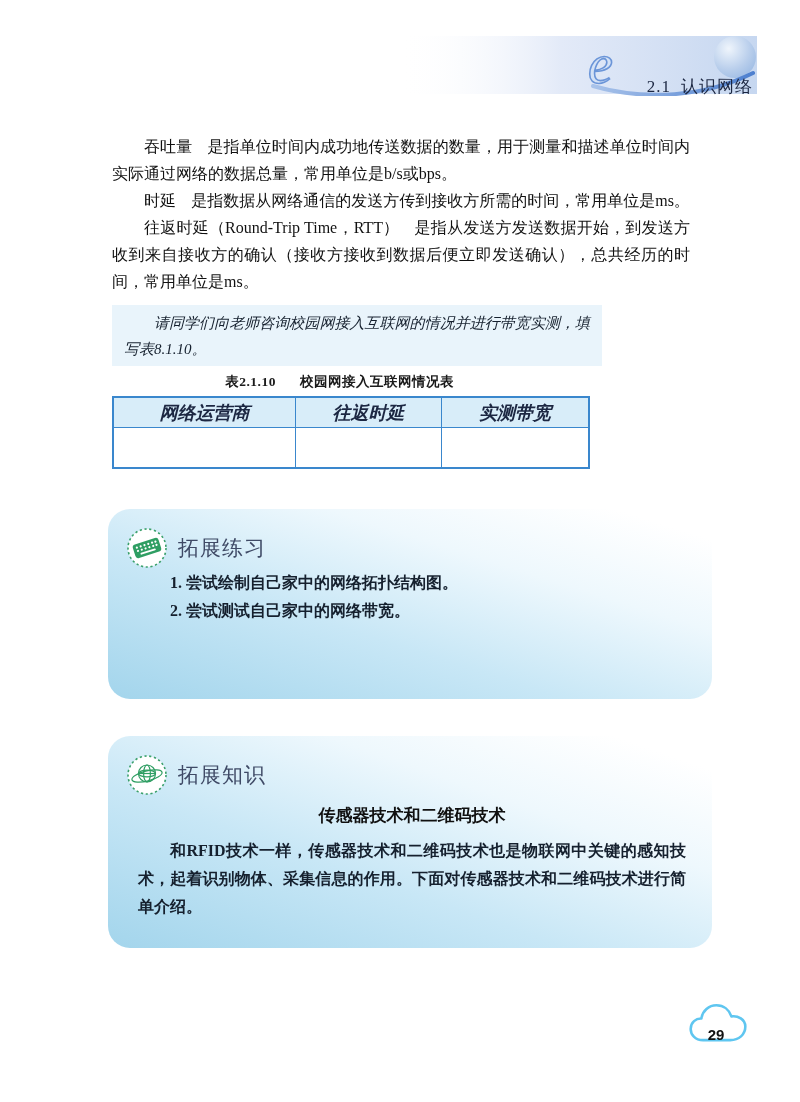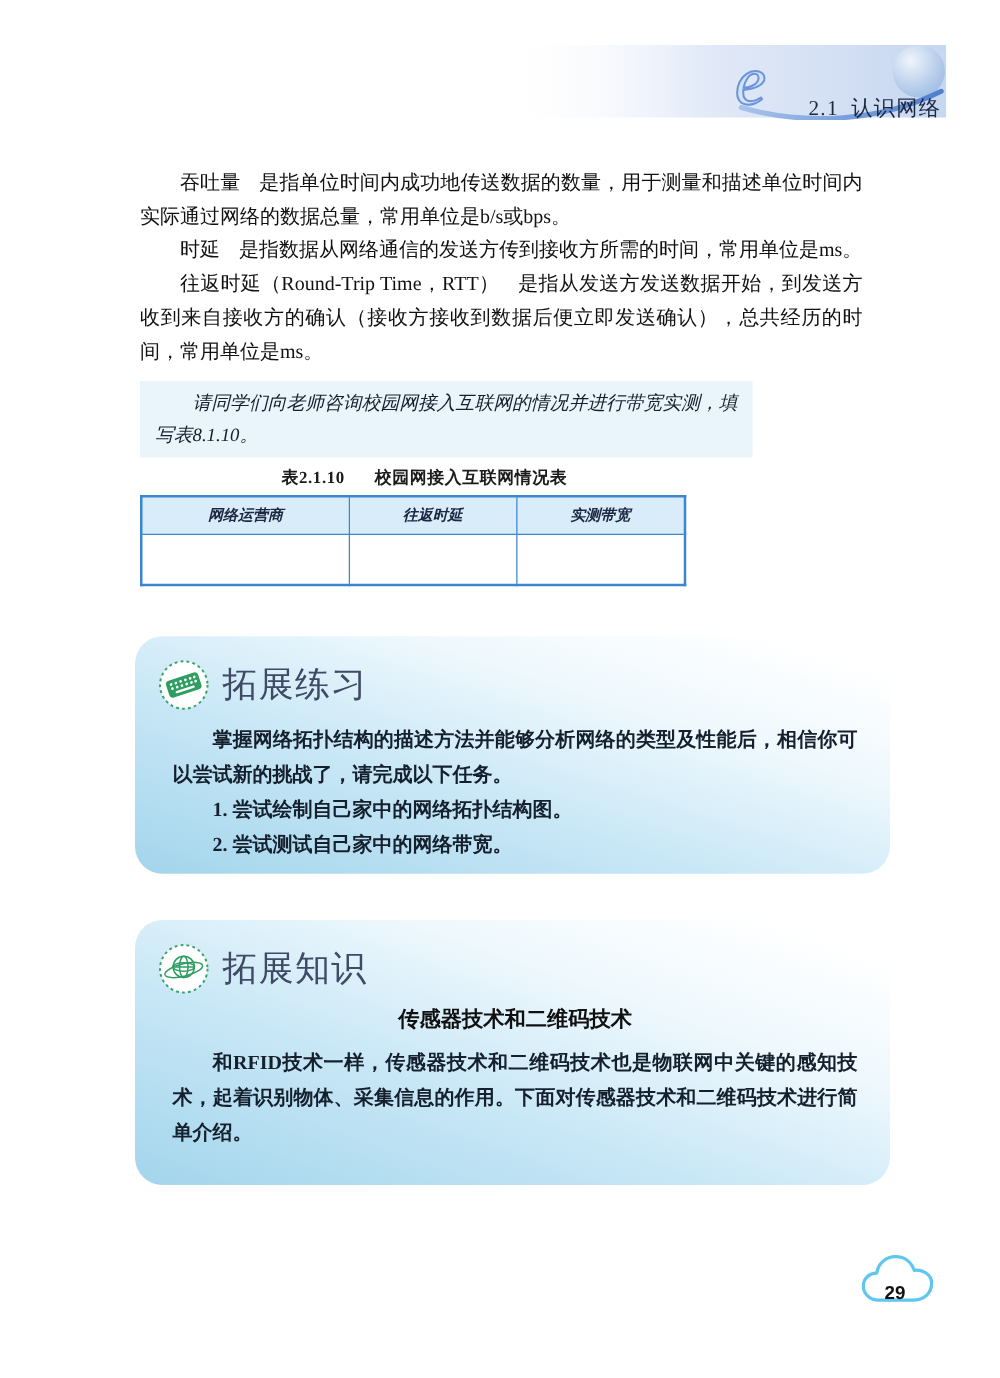--- a/index.html
+++ b/index.html
@@ -29,43 +29,43 @@
     padding:5px 12px 4px 12px;font-style:italic;font-size:15px;line-height:26px;
     text-align:justify;text-indent:2em;color:#15202e;
   }
   .table-caption{
     margin:7px 0 5px 0;width:455px;text-align:center;
     font-family:"Liberation Sans","DejaVu Sans",sans-serif;
     font-weight:bold;font-size:13.5px;color:#1b1b1b;letter-spacing:.5px;
   }
   .table-caption .cap-no{margin-right:24px;font-family:Liberation Serif, serif;}
   table.net-table{
-    width:437px;border-collapse:collapse;border:2px solid #3a87cd;
-    font-size:12px;color:#1c2742;
+    width:478px;border-collapse:collapse;border:2px solid #3a87cd;
+    font-size:18px;color:#1c2742;
   }
   table.net-table th{
     background:#d8edf9;border:1px solid #3a87cd;height:27px;
     font-style:italic;font-weight:bold;text-align:center;
   }
   table.net-table td{background:#ffffff;border:1px solid #3a87cd;height:37px;}
   
   .feature-box{
     position:relative;margin-left:-4px;width:604px;box-sizing:border-box;
     border-radius:22px;
     background:
       linear-gradient(to top right,#a3d5ec 0%,#c8e7f6 38%,#eef8fd 68%,#ffffff 92%);
     padding:18px 26px 18px 16px;
   }
   .box-practice{margin-top:40px;height:190px;}
   .box-knowledge{margin-top:37px;height:212px;}
   .box-head{display:flex;align-items:center;gap:10px;margin-left:2px;}
   .box-icon{width:42px;height:42px;flex:0 0 auto;}
   .box-title{
     font-family:"Liberation Sans","DejaVu Sans",sans-serif;
-    font-size:28px;font-weight:500;color:#3f4a66;letter-spacing:1px;
+    font-size:21px;font-weight:500;color:#3f4a66;letter-spacing:1px;
   }
   .box-body{
     margin:10px 0 0 14px;width:548px;font-size:16px;line-height:28px;
     font-weight:bold;text-align:justify;text-indent:2em;color:#15202e;
   }
   .box-task{
     margin-left:14px;padding-left:2em;width:534px;font-size:16px;line-height:28px;
     font-weight:bold;color:#15202e;
   }
   .box-subtitle{
@@ -166,21 +166,20 @@
               <circle cx="19.5" cy="21" r="1.1"></circle>
               <circle cx="23.5" cy="21" r="1.1"></circle>
               <circle cx="27.5" cy="21" r="1.1"></circle>
               <circle cx="31" cy="21" r="1.1"></circle>
             <rect x="13" y="23.8" width="16" height="1.8" rx="0.9"></rect>
           </g>
         </g>
       </svg>
       <span class="box-title">拓展练习</span>
     </div>
-    <div class="box-body">掌握网络拓扑结构的描述方法并能够分析网络的类型及性能后，相信你可以尝试新的挑战了，请完成以下任务。</div>
     <div class="box-task">1. 尝试绘制自己家中的网络拓扑结构图。</div>
     <div class="box-task">2. 尝试测试自己家中的网络带宽。</div>
   </div>
 
   <div class="feature-box box-knowledge">
     <div class="box-head">
       <svg class="box-icon" viewBox="0 0 42 42">
         <circle cx="21" cy="21" r="19" fill="#ffffff" stroke="#3aa06b" stroke-width="1.6" stroke-dasharray="2.2 2.6"></circle>
         <g fill="none" stroke="#2f9e63" stroke-width="1.2">
           <circle cx="21" cy="19.5" r="8.5"></circle>

